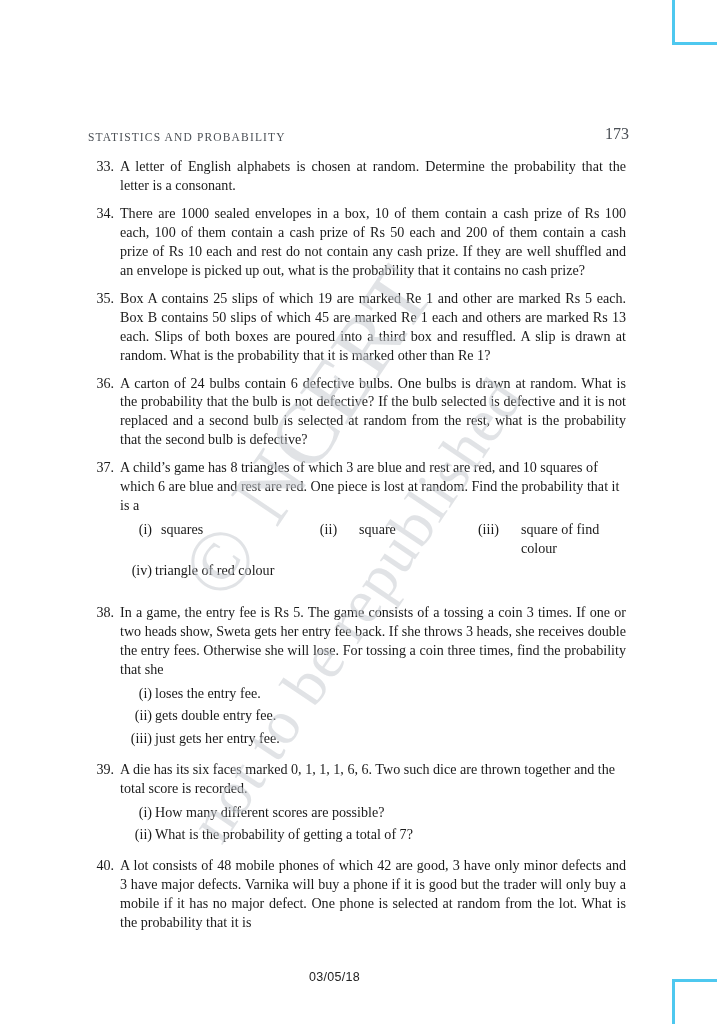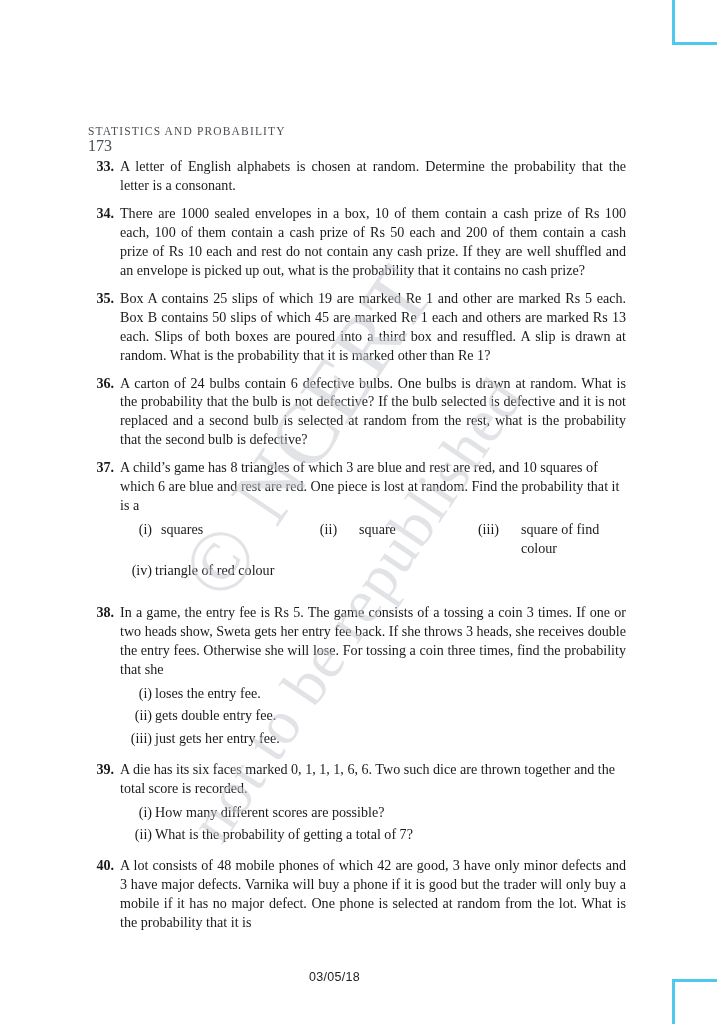--- a/index.html
+++ b/index.html
@@ -62,23 +62,22 @@
     transform-origin: left top;
   }
 
   .runhead {
     position: absolute;
     top: 125px;
     left: 88px;
     right: 88px;
     display: flex;
     justify-content: space-between;
-    align-items: flex-start;
+    align-items: flex-end;
     color: #4a4f55;
-    flex-direction: column;
   }
   .runhead-title {
     font-size: 11.5px;
     letter-spacing: 1.15px;
     font-family: "Liberation Serif", "DejaVu Serif", serif;
   }
   .runhead-page {
     font-size: 16px;
     color: #4a4f55;
   }
@@ -93,21 +92,21 @@
   .q {
     display: flex;
     align-items: flex-start;
     margin-bottom: 9px;
     font-size: 14.1px;
     line-height: 1.345;
   }
   .q-num {
     flex: 0 0 26px;
     text-align: right;
-    font-weight: bold;
+    font-weight: normal;
     padding-right: 6px;
     font-size: 14.1px;
   }
   .q-text {
     flex: 1 1 auto;
     text-align: justify;
     text-justify: inter-word;
     hyphens: none;
   }
   .q-text.nojust { text-align: left; }

